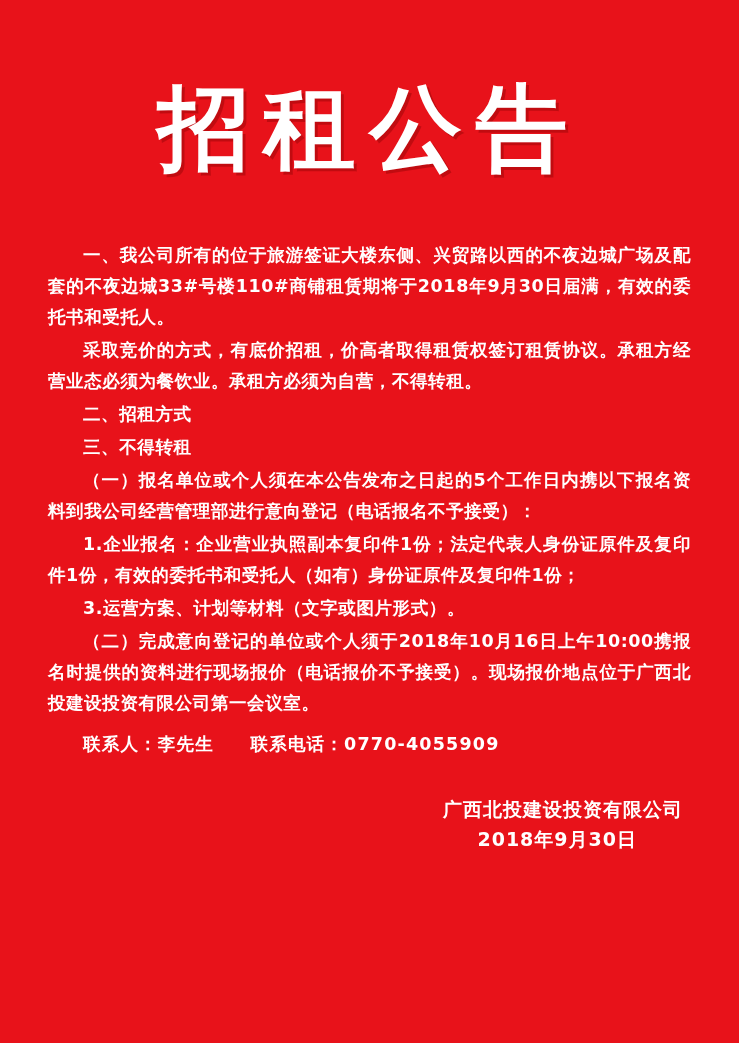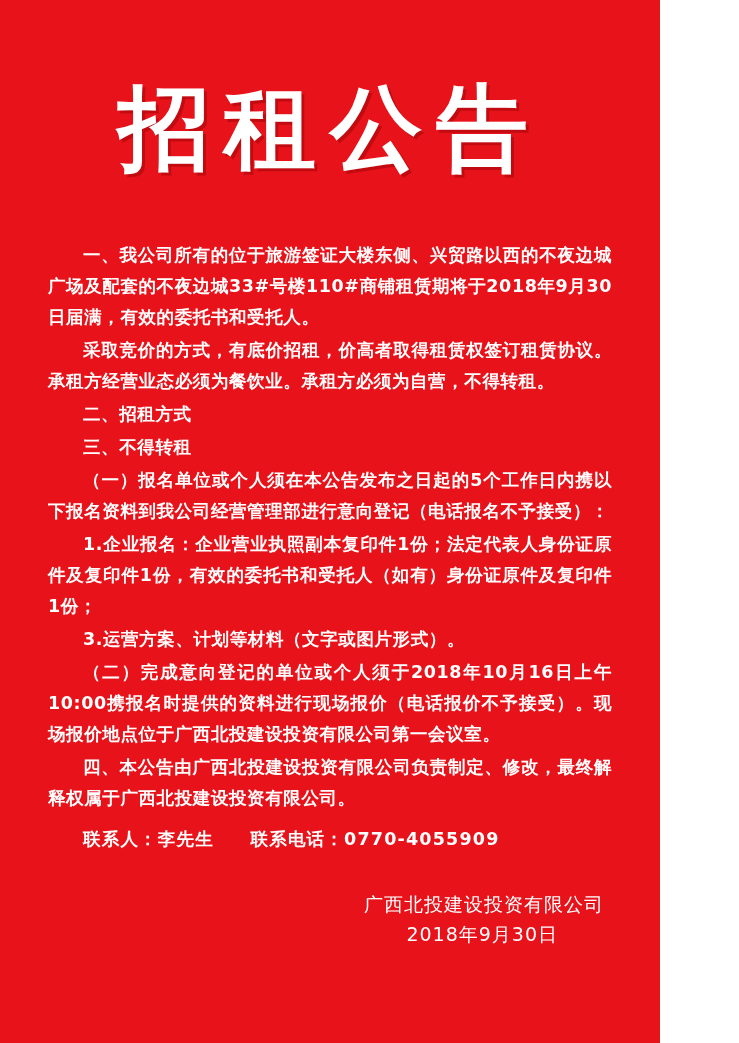--- a/index.html
+++ b/index.html
@@ -7,21 +7,21 @@
     padding: 0;
     background: #ffffff;
   }
   body {
     width: 739px;
     height: 1043px;
     font-family: "DejaVu Sans", "Liberation Sans", sans-serif;
   }
   .poster {
     position: relative;
-    width: 660px;
+    width: 739px;
     height: 1043px;
     background: #e8121a;
     box-sizing: border-box;
     overflow: hidden;
   }
   .poster-inner {
     position: absolute;
     left: 0;
     top: 0;
     right: 0;
@@ -61,21 +61,21 @@
   }
   .contact .gap {
     display: inline-block;
     width: 22px;
   }
   .signature {
     margin-top: 34px;
     text-align: right;
     color: #ffffff;
     font-size: 19px;
-    font-weight: normal;
+    font-weight: bold;
     line-height: 30px;
     letter-spacing: 1px;
     padding-right: 8px;
   }
   .sig-line2 {
     padding-right: 46px;
   }
 </style>
 </head>
 <body>
@@ -87,21 +87,20 @@
 
     <div class="body-block">
       <p class="para">一、我公司所有的位于旅游签证大楼东侧、兴贸路以西的不夜边城广场及配套的不夜边城33#号楼110#商铺租赁期将于2018年9月30日届满，有效的委托书和受托人。</p>
       <p class="para">采取竞价的方式，有底价招租，价高者取得租赁权签订租赁协议。承租方经营业态必须为餐饮业。承租方必须为自营，不得转租。</p>
       <p class="para">二、招租方式</p>
       <p class="para">三、不得转租</p>
       <p class="para">（一）报名单位或个人须在本公告发布之日起的5个工作日内携以下报名资料到我公司经营管理部进行意向登记（电话报名不予接受）：</p>
       <p class="para">1.企业报名：企业营业执照副本复印件1份；法定代表人身份证原件及复印件1份，有效的委托书和受托人（如有）身份证原件及复印件1份；</p>
       <p class="para">3.运营方案、计划等材料（文字或图片形式）。</p>
       <p class="para">（二）完成意向登记的单位或个人须于2018年10月16日上午10:00携报名时提供的资料进行现场报价（电话报价不予接受）。现场报价地点位于广西北投建设投资有限公司第一会议室。</p>
-      <p class="para">四、本公告由广西北投建设投资有限公司负责制定、修改，最终解释权属于广西北投建设投资有限公司。</p>
 
       <p class="para contact">
         <span>联系人：李先生</span>
         <span class="gap"></span>
         <span>联系电话：0770-4055909</span>
       </p>
     </div>
 
     <div class="signature">
       <div>广西北投建设投资有限公司</div>

